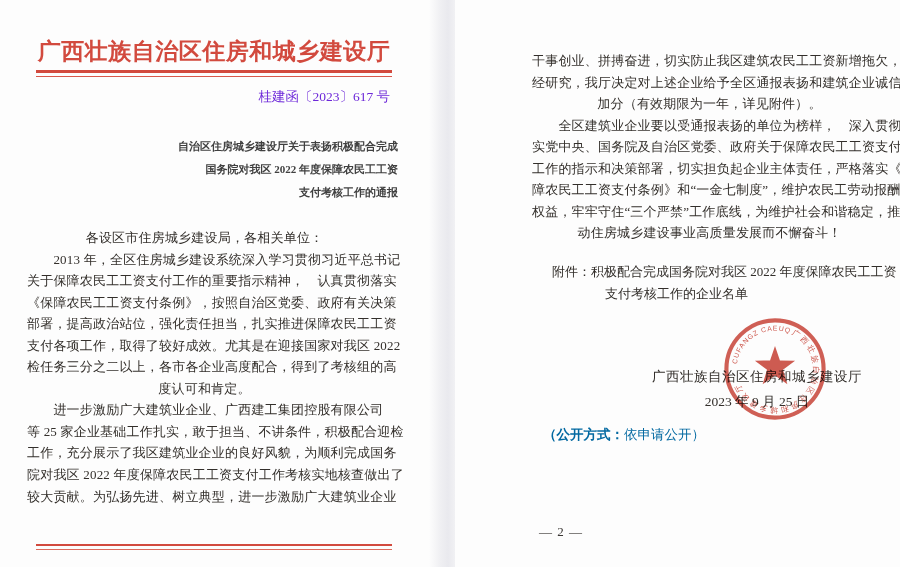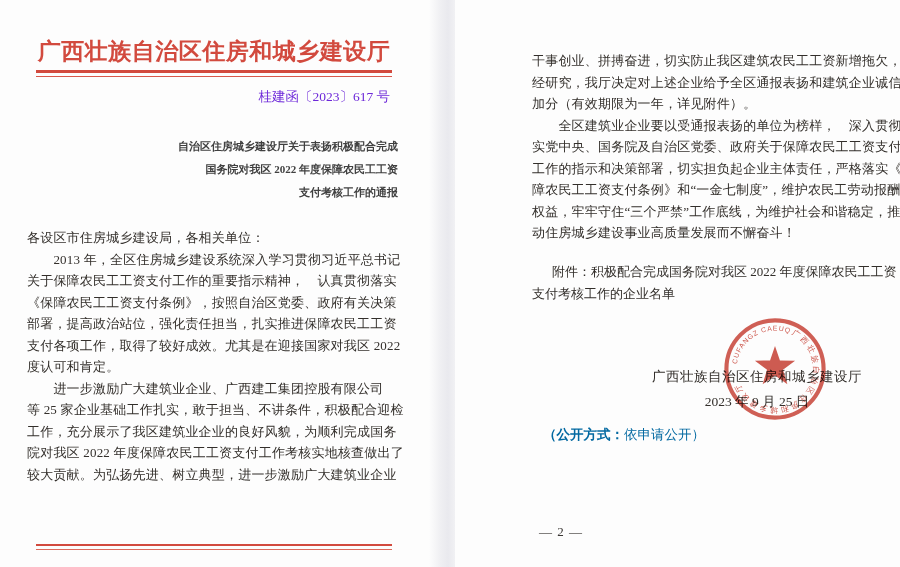--- a/index.html
+++ b/index.html
@@ -29,34 +29,34 @@
   .doc-number{
     position:absolute;top:88px;right:53px;
     font-size:13.5px;color:#6d28d9;white-space:nowrap;
   }
   .doc-title{
     position:absolute;top:135px;left:30px;width:368px;
     text-align:right;font-weight:bold;font-size:11px;line-height:23px;
     color:#404040;
   }
   .body-block{position:absolute;font-size:13px;line-height:21.55px;color:#332f2b;}
-  .body-block .tline{white-space:nowrap;letter-spacing:0.2px;}
+  .body-block .tline{white-space:nowrap;letter-spacing:0.2px;text-align:center;}
   .body-left{top:227px;left:27px;width:355px;}
   .bottom-rule{
     position:absolute;top:544px;left:36px;width:356px;height:3px;
     border-top:2px solid #d24a3e;border-bottom:1px solid #dd6a5c;
   }
   
   .body-right{top:50px;left:77px;width:355px;}
   .attachment{
     position:absolute;top:261px;left:77px;width:360px;
     font-size:13px;line-height:21.55px;color:#332f2b;
   }
   .attachment .att-line-1{margin-left:20px;white-space:nowrap;}
-  .attachment .att-line-2{white-space:nowrap;}
+  .attachment .att-line-2{margin-left:73px;white-space:nowrap;}
   .signature{
     position:absolute;top:368px;right:38px;text-align:center;
     font-size:13.5px;color:#332f2b;
   }
   .signature .signer{white-space:nowrap;letter-spacing:0.5px;}
   .signature .sign-date{margin-top:7px;white-space:nowrap;}
   .seal{
     position:absolute;left:265px;top:314px;width:110px;height:110px;
     mix-blend-mode:multiply;opacity:0.92;
   }
@@ -87,20 +87,21 @@
       <div class="tline">支付考核工作的通报</div>
     </div>
 
     <div class="body-block body-left">
       <div class="tline">各设区市住房城乡建设局，各相关单位：</div>
       <div class="tline">　　2013 年，全区住房城乡建设系统深入学习贯彻习近平总书记</div>
       <div class="tline">关于保障农民工工资支付工作的重要指示精神，　认真贯彻落实</div>
       <div class="tline">《保障农民工工资支付条例》，按照自治区党委、政府有关决策</div>
       <div class="tline">部署，提高政治站位，强化责任担当，扎实推进保障农民工工资</div>
       <div class="tline">支付各项工作，取得了较好成效。尤其是在迎接国家对我区 2022</div>
+      <div class="tline">检任务三分之二以上，各市各企业高度配合，得到了考核组的高</div>
       <div class="tline">度认可和肯定。</div>
       <div class="tline">　　进一步激励广大建筑业企业、广西建工集团控股有限公司</div>
       <div class="tline">等 25 家企业基础工作扎实，敢于担当、不讲条件，积极配合迎检</div>
       <div class="tline">工作，充分展示了我区建筑业企业的良好风貌，为顺利完成国务</div>
       <div class="tline">院对我区 2022 年度保障农民工工资支付工作考核实地核查做出了</div>
       <div class="tline">较大贡献。为弘扬先进、树立典型，进一步激励广大建筑业企业</div>
     </div>
 
     <div class="bottom-rule"></div>
   </div>

